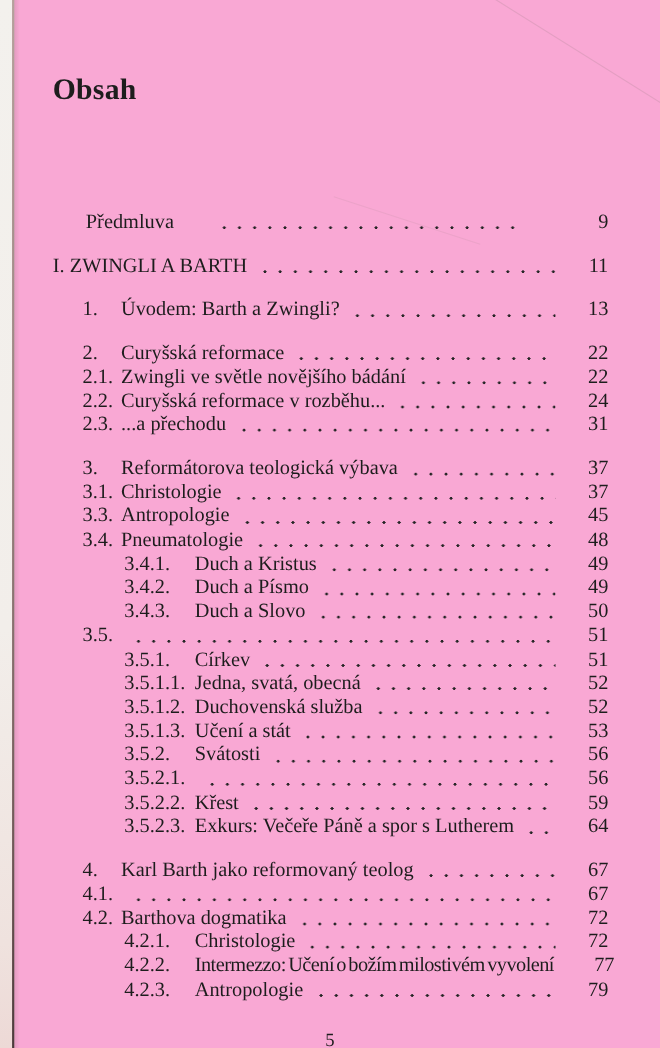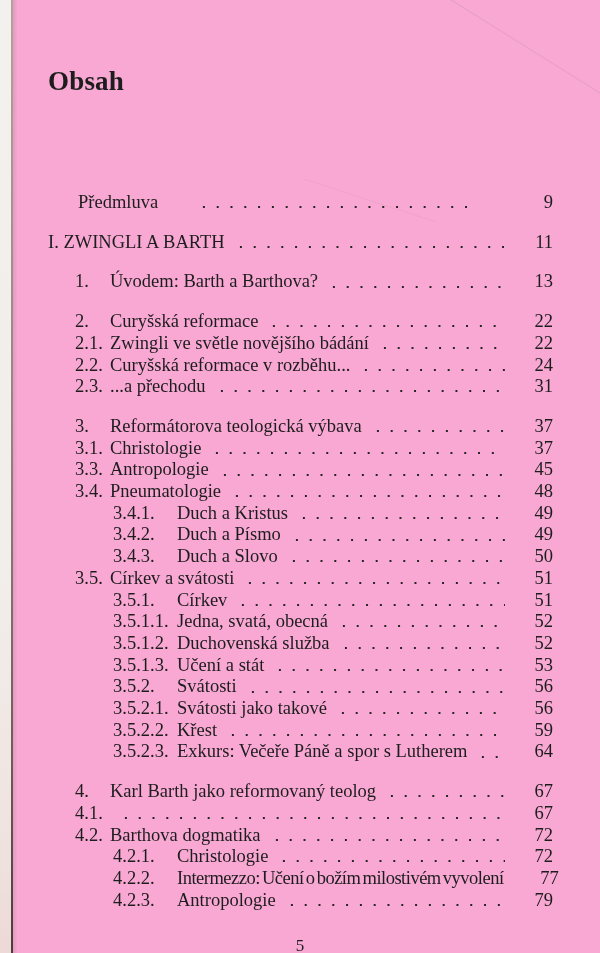--- a/index.html
+++ b/index.html
@@ -96,21 +96,21 @@
       </div>
 
       <div class="row lvl-part gap">
         <span class="label">I. ZWINGLI A BARTH</span>
         <span class="leader"></span>
         <span class="pagenum">11</span>
       </div>
 
       <div class="row lvl-chapter gap">
         <span class="num">1.</span>
-        <span class="label">Úvodem: Barth a Barthova?</span>
+        <span class="label">Úvodem: Barth a Zwingli?</span>
         <span class="leader"></span>
         <span class="pagenum">13</span>
       </div>
 
       <div class="row lvl-chapter gap">
         <span class="num">2.</span>
         <span class="label">Curyšská reformace</span>
         <span class="leader"></span>
         <span class="pagenum">22</span>
       </div>
@@ -181,21 +181,20 @@
 
       <div class="row lvl-sub">
         <span class="num">3.4.3.</span>
         <span class="label">Duch a Slovo</span>
         <span class="leader"></span>
         <span class="pagenum">50</span>
       </div>
 
       <div class="row lvl-chapter">
         <span class="num">3.5.</span>
-        <span class="label">Církev a svátosti</span>
         <span class="leader"></span>
         <span class="pagenum">51</span>
       </div>
 
       <div class="row lvl-sub">
         <span class="num">3.5.1.</span>
         <span class="label">Církev</span>
         <span class="leader"></span>
         <span class="pagenum">51</span>
       </div>
@@ -223,21 +222,20 @@
 
       <div class="row lvl-sub">
         <span class="num">3.5.2.</span>
         <span class="label">Svátosti</span>
         <span class="leader"></span>
         <span class="pagenum">56</span>
       </div>
 
       <div class="row lvl-sub">
         <span class="num">3.5.2.1.</span>
-        <span class="label">Svátosti jako takové</span>
         <span class="leader"></span>
         <span class="pagenum">56</span>
       </div>
 
       <div class="row lvl-sub">
         <span class="num">3.5.2.2.</span>
         <span class="label">Křest</span>
         <span class="leader"></span>
         <span class="pagenum">59</span>
       </div>

